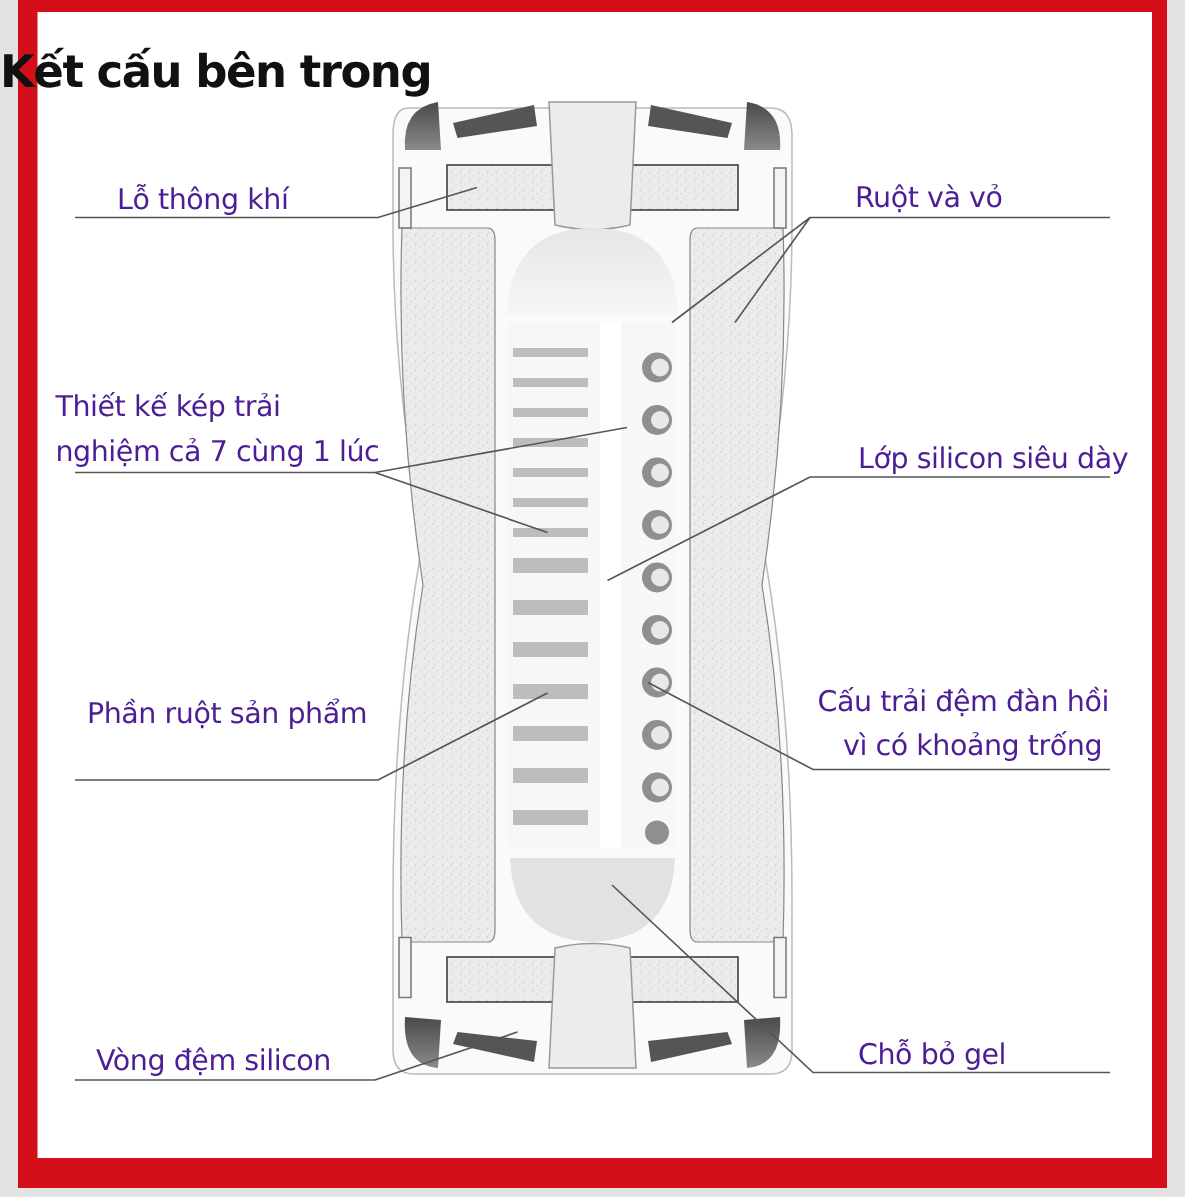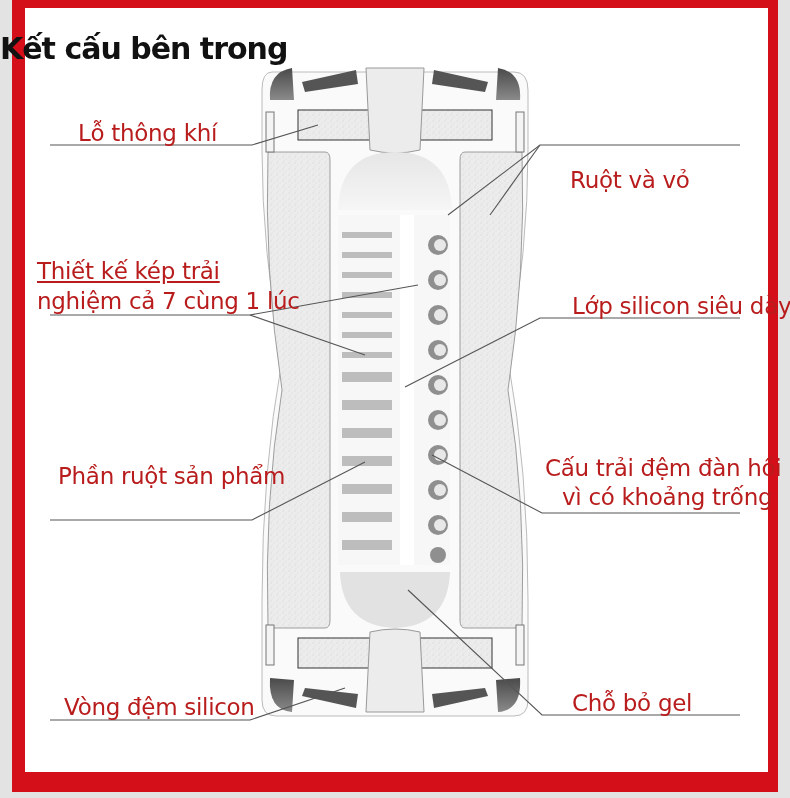--- a/index.html
+++ b/index.html
@@ -1,20 +1,20 @@
 <!DOCTYPE html>
 <html><head>
 <meta charset="utf-8">
 <style>
   html,body{margin:0;padding:0;}
   body{width:790px;height:798px;background:#e3e3e3;position:relative;overflow:hidden;font-family:"DejaVu Sans",sans-serif;}
   .frame{position:absolute;left:12px;top:0;width:766px;height:792px;background:#d40f1a;}
   .inner{position:absolute;left:25px;top:8px;width:743px;height:764px;background:#ffffff;}
   .title{position:absolute;left:0;top:10px;width:790px;font-family:"DejaVu Sans",sans-serif;font-weight:bold;font-size:30px;color:#111;letter-spacing:-1px;margin-top:21px;}
-  .label{position:absolute;font-family:"DejaVu Sans",sans-serif;font-size:23px;color:#b91c1c;line-height:30px;white-space:nowrap;letter-spacing:-0.3px;}
+  .label{position:absolute;font-family:"DejaVu Sans",sans-serif;font-size:19px;color:#4c1d95;line-height:30px;white-space:nowrap;letter-spacing:-0.3px;}
   svg.diagram{position:absolute;left:0;top:0;}
 </style>
 </head>
 <body>
 
 <div class="frame"></div>
 <div class="inner"></div>
 
 <div class="title">Kết cấu bên trong</div>
 
@@ -132,22 +132,22 @@
     <line x1="250" y1="315" x2="365" y2="355"></line>
     <polyline points="740,318 540,318 405,387"></polyline>
     <polyline points="50,520 252,520 365,462"></polyline>
     <polyline points="740,513 542,513 432,455"></polyline>
     <polyline points="50,720 250,720 345,688"></polyline>
     <polyline points="740,715 542,715 408,590"></polyline>
   </g>
 </svg>
 
 <div class="label" style="left:78px;top:118px;">Lỗ thông khí</div>
-<div class="label" style="left:37px;top:256px;text-decoration:underline;">Thiết kế kép trải</div>
+<div class="label" style="left:37px;top:256px;">Thiết kế kép trải</div>
 <div class="label" style="left:37px;top:286px;">nghiệm cả 7 cùng 1 lúc</div>
 <div class="label" style="left:58px;top:461px;">Phần ruột sản phẩm</div>
 <div class="label" style="left:64px;top:692px;">Vòng đệm silicon</div>
 
-<div class="label" style="left:570px;top:117px;margin-top:48px;">Ruột và vỏ</div>
+<div class="label" style="left:570px;top:117px;">Ruột và vỏ</div>
 <div class="label" style="left:552px;top:291px;margin-left:20px;">Lớp silicon siêu dày</div>
 <div class="label" style="left:545px;top:453px;">Cấu trải đệm đàn hồi</div>
 <div class="label" style="left:562px;top:482px;">vì có khoảng trống</div>
 <div class="label" style="left:572px;top:688px;">Chỗ bỏ gel</div>
 
 </body></html>

